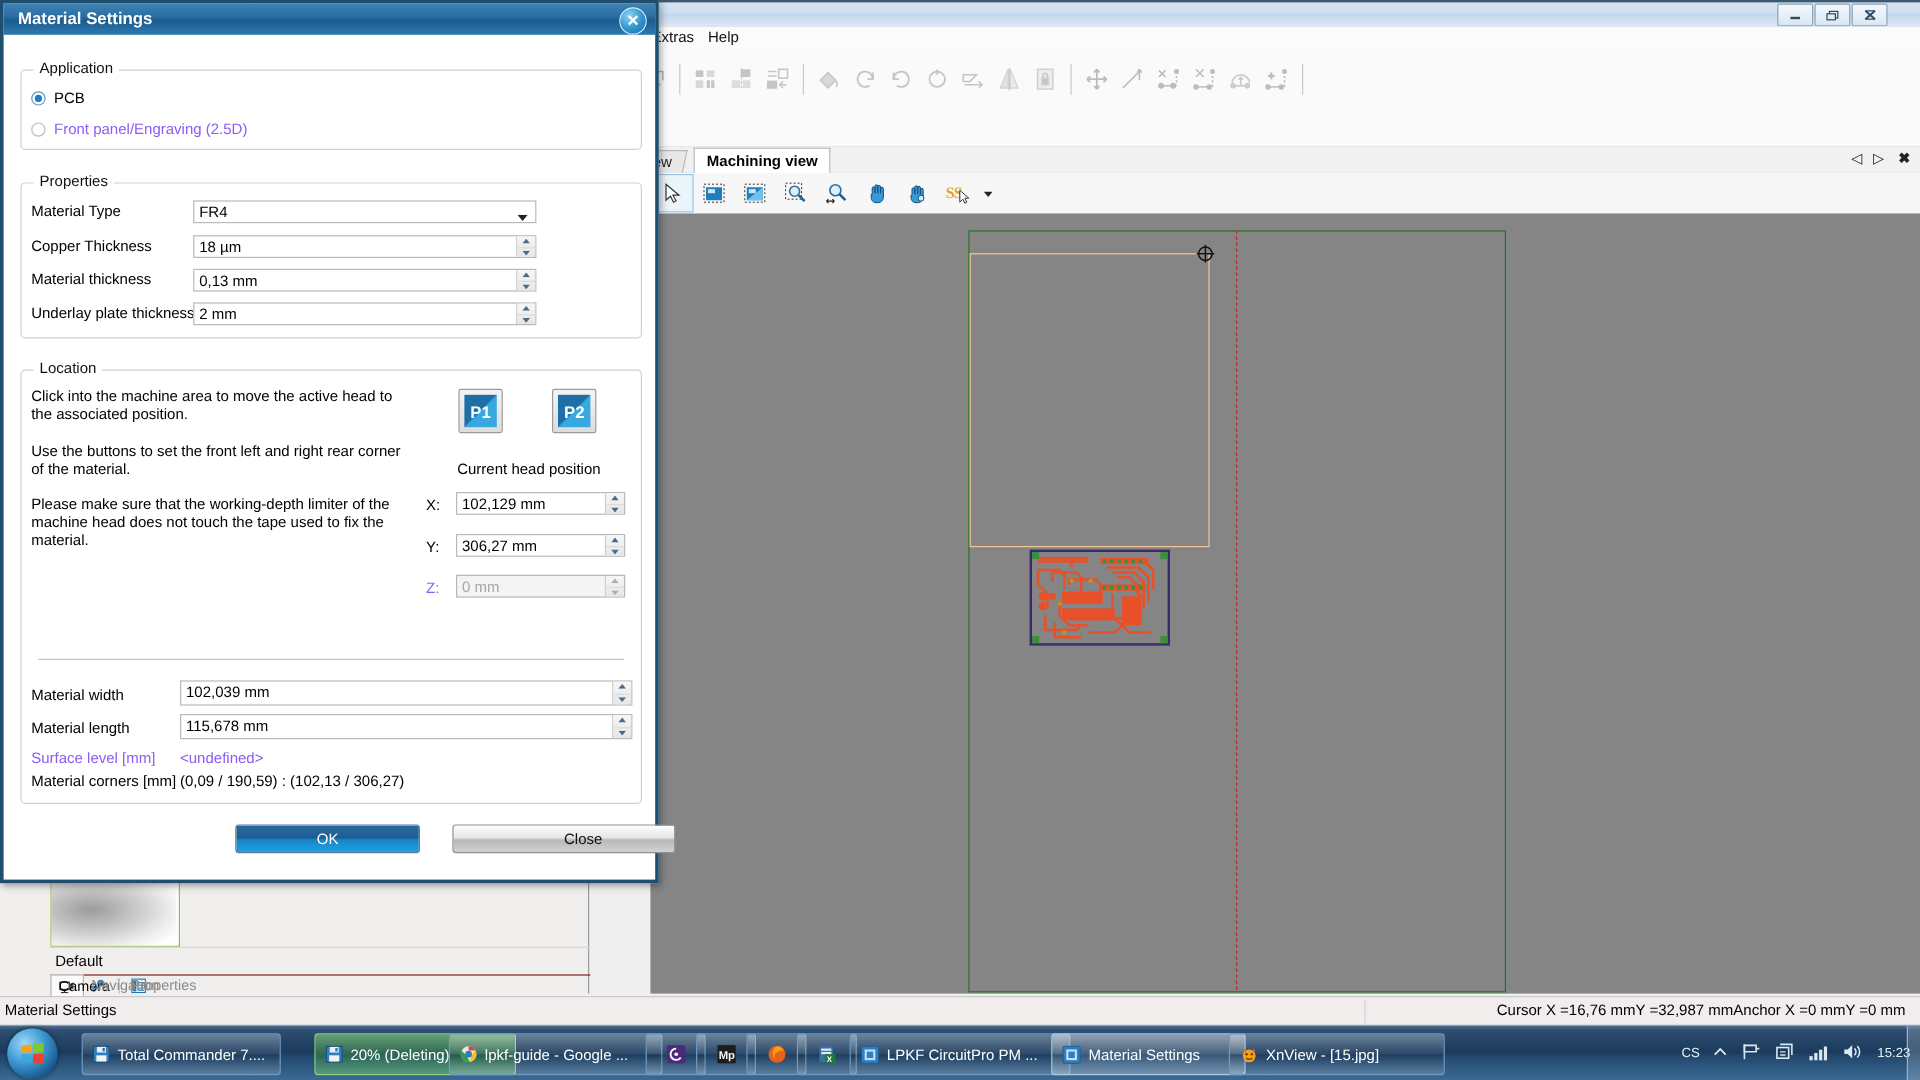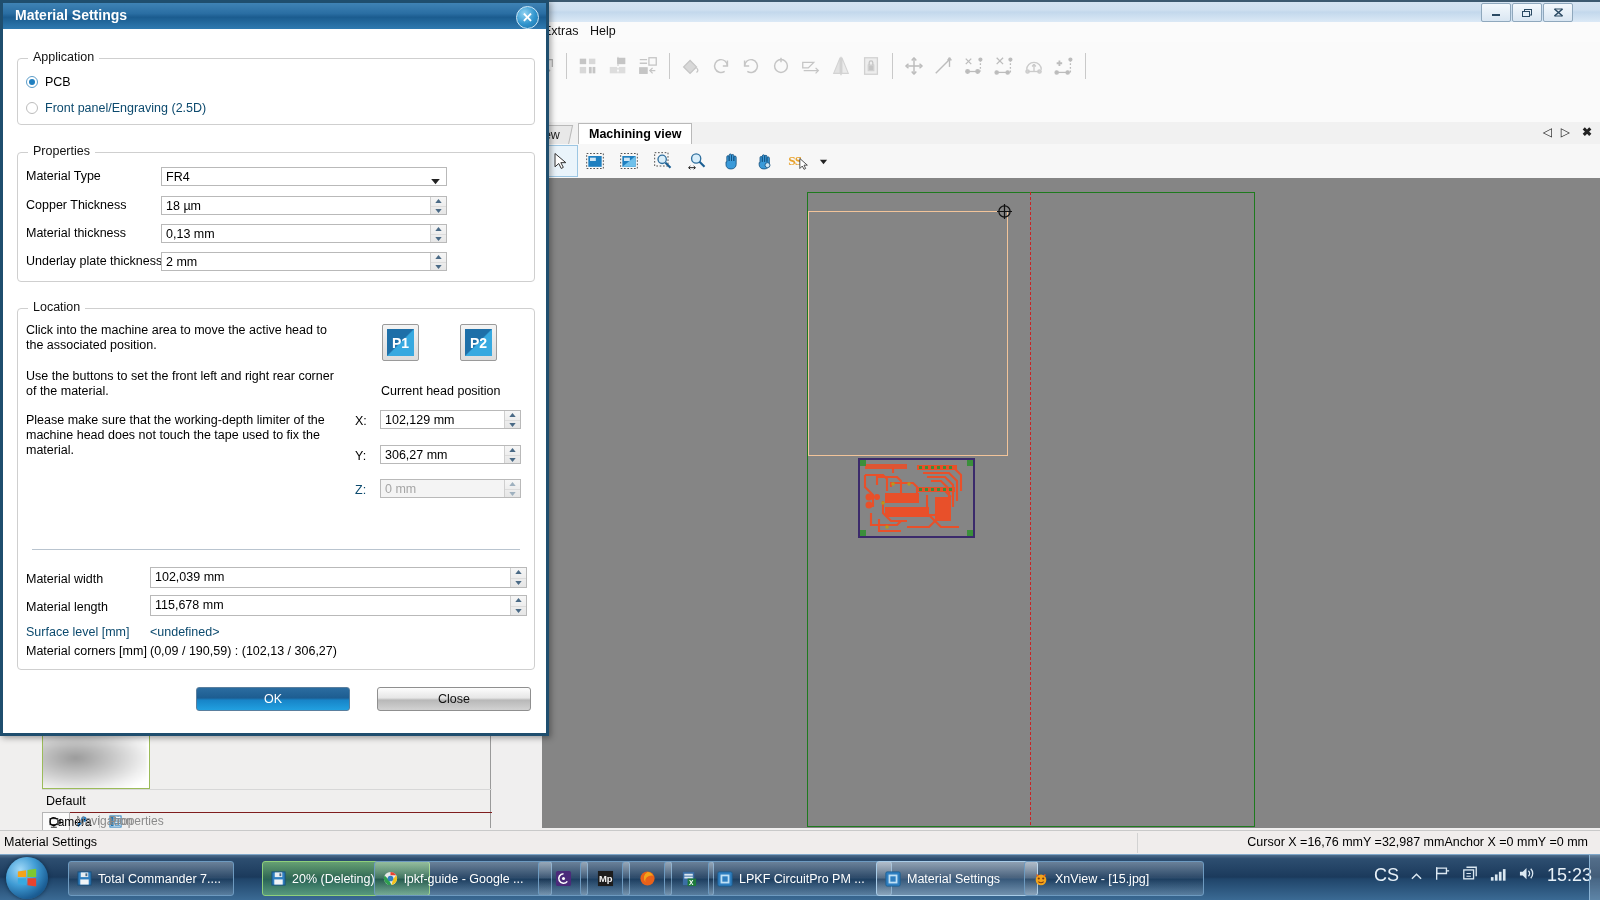--- a/index.html
+++ b/index.html
@@ -84,42 +84,42 @@
      border-top:1px solid #7fa7c9;}
   #startorb{position:absolute;left:6px;top:2px;width:42px;height:42px;border-radius:50%;
      background:radial-gradient(circle at 34% 30%,#9fd8f8 0%,#3f9bd4 40%,#1c5f96 72%,#0e3e68 100%);
      box-shadow:0 0 4px #0b2a46;display:flex;align-items:center;justify-content:center;}
   .task{position:absolute;top:6px;height:33px;border:1px solid #6d9ac0;border-radius:3px;
      background:linear-gradient(to bottom,rgba(255,255,255,.30),rgba(255,255,255,.08) 48%,rgba(0,0,0,.10) 52%,rgba(255,255,255,.18));
      display:flex;align-items:center;padding:0 8px;gap:6px;color:#fff;font-size:12.5px;white-space:nowrap;overflow:hidden;}
   .task.small{padding:0 5px;}
   .task.active{border-color:#a8cce8;background:linear-gradient(to bottom,rgba(255,255,255,.48),rgba(255,255,255,.20) 48%,rgba(255,255,255,.10) 52%,rgba(255,255,255,.30));}
   .task.green{background:linear-gradient(to bottom,rgba(150,230,120,.55),rgba(90,190,70,.35) 48%,rgba(60,160,50,.35) 52%,rgba(130,220,110,.45));border-color:#8fd07a;}
-  #tray{position:absolute;right:8px;top:10px;height:26px;display:flex;align-items:flex-start;gap:12px;color:#e8f1f8;font-size:18px;}
+  #tray{position:absolute;right:8px;top:10px;height:26px;display:flex;align-items:center;gap:12px;color:#e8f1f8;font-size:11px;}
   #showdesktop{position:absolute;right:0;top:0;width:10px;height:46px;background:rgba(255,255,255,.18);border-left:1px solid #8ab3d4;}
 
   
   #dialog{position:absolute;left:0;top:0;width:543px;height:730px;background:#ffffff;
      border:3px solid #1f4e6e;box-shadow:2px 2px 6px rgba(0,0,0,.35);}
   #dlg-title{position:absolute;left:0;top:0;width:543px;height:26px;
      background:linear-gradient(to bottom,#3f83b5 0%,#2a6ea3 40%,#1b5c8f 55%,#2f7ab0 100%);}
   #dlg-title .t{position:absolute;left:12px;top:4px;color:#fff;font-weight:bold;font-size:14px;}
   #dlg-close{position:absolute;right:7px;top:3px;width:21px;height:21px;border-radius:50%;
      background:radial-gradient(circle at 35% 30%,#8fd2f2,#2f93cc 55%,#1d6fa5 100%);
      border:1px solid #cfe9f8;display:flex;align-items:center;justify-content:center;
      color:#fff;font-weight:bold;font-size:13px;line-height:1;}
 
   .group{position:absolute;border:1px solid #cfcfcf;border-radius:4px;}
   .group > .legend{position:absolute;left:10px;top:-9px;background:#fff;padding:0 5px;font-size:12.5px;color:#111;}
 
   .radio-row{position:absolute;display:flex;align-items:center;gap:7px;font-size:12.5px;}
   .radio{width:12px;height:12px;border-radius:50%;border:1px solid #5c9dc9;background:#fff;position:relative;box-sizing:border-box;}
   .radio.on:after{content:"";position:absolute;left:2px;top:2px;width:6px;height:6px;border-radius:50%;background:#1f7fc0;}
   .radio.off{border-color:#bcbcbc;}
-  .dim{color:#0c4a6e;}
+  .dim{color:#8b5cf6;}
 
   .lbl{position:absolute;font-size:12.5px;}
   .fld{position:absolute;height:19px;border:1px solid #b9b9b9;background:#fff;box-sizing:border-box;}
   .fld .val{position:absolute;left:4px;top:2px;font-size:12.5px;}
   .fld.gray .val{color:#a6a6a6;}
   .spin{position:absolute;right:0;top:0;width:15px;height:17px;border-left:1px solid #cfcfcf;
      background:linear-gradient(to bottom,#f6f6f6,#e6e6e6);}
   .spin .up,.spin .dn{position:absolute;left:0;width:15px;height:8.5px;display:flex;align-items:center;justify-content:center;}
   .spin .dn{top:8.5px;border-top:1px solid #dcdcdc;}
   .combo-arrow{position:absolute;right:6px;top:6px;}
@@ -129,21 +129,21 @@
      display:flex;align-items:center;justify-content:center;}
   .pbtn .inner{width:27px;height:27px;position:relative;
      background:linear-gradient(135deg,#1e6fa8 0%,#1e6fa8 48%,#37a9e0 52%,#37a9e0 100%);
      display:flex;align-items:center;justify-content:center;color:#fff;font-weight:bold;font-size:14px;
      font-family:"Liberation Sans",sans-serif;}
   .para{position:absolute;font-size:12.5px;line-height:15px;width:320px;}
 
   .bigbtn{position:absolute;width:152px;height:22px;border-radius:3px;border:1px solid #5a7f9e;
      display:flex;align-items:center;justify-content:center;font-size:12.5px;}
   #btn-ok{background:linear-gradient(to bottom,#2b6ca0 0%,#1d5d91 45%,#1784c8 55%,#21a0e0 100%);color:#fff;}
-  #btn-cancel{background:linear-gradient(to bottom,#fdfdfd 0%,#e6e6e6 45%,#b8b8b8 55%,#d2d2d2 100%);color:#111;border-color:#8f8f8f;}
+  #btn-cancel{background:linear-gradient(to bottom,#fdfdfd 0%,#e6e6e6 45%,#b8b8b8 55%,#d2d2d2 100%);color:#111;border-color:#8f8f8f;padding-left:32px;}
 
   svg{shape-rendering:geometricPrecision;}
 </style>
 </head>
 <body>
 
 <div id="app-window">
 
   <div id="app-titlebar">
     <div class="winbtn" id="btn-min">

